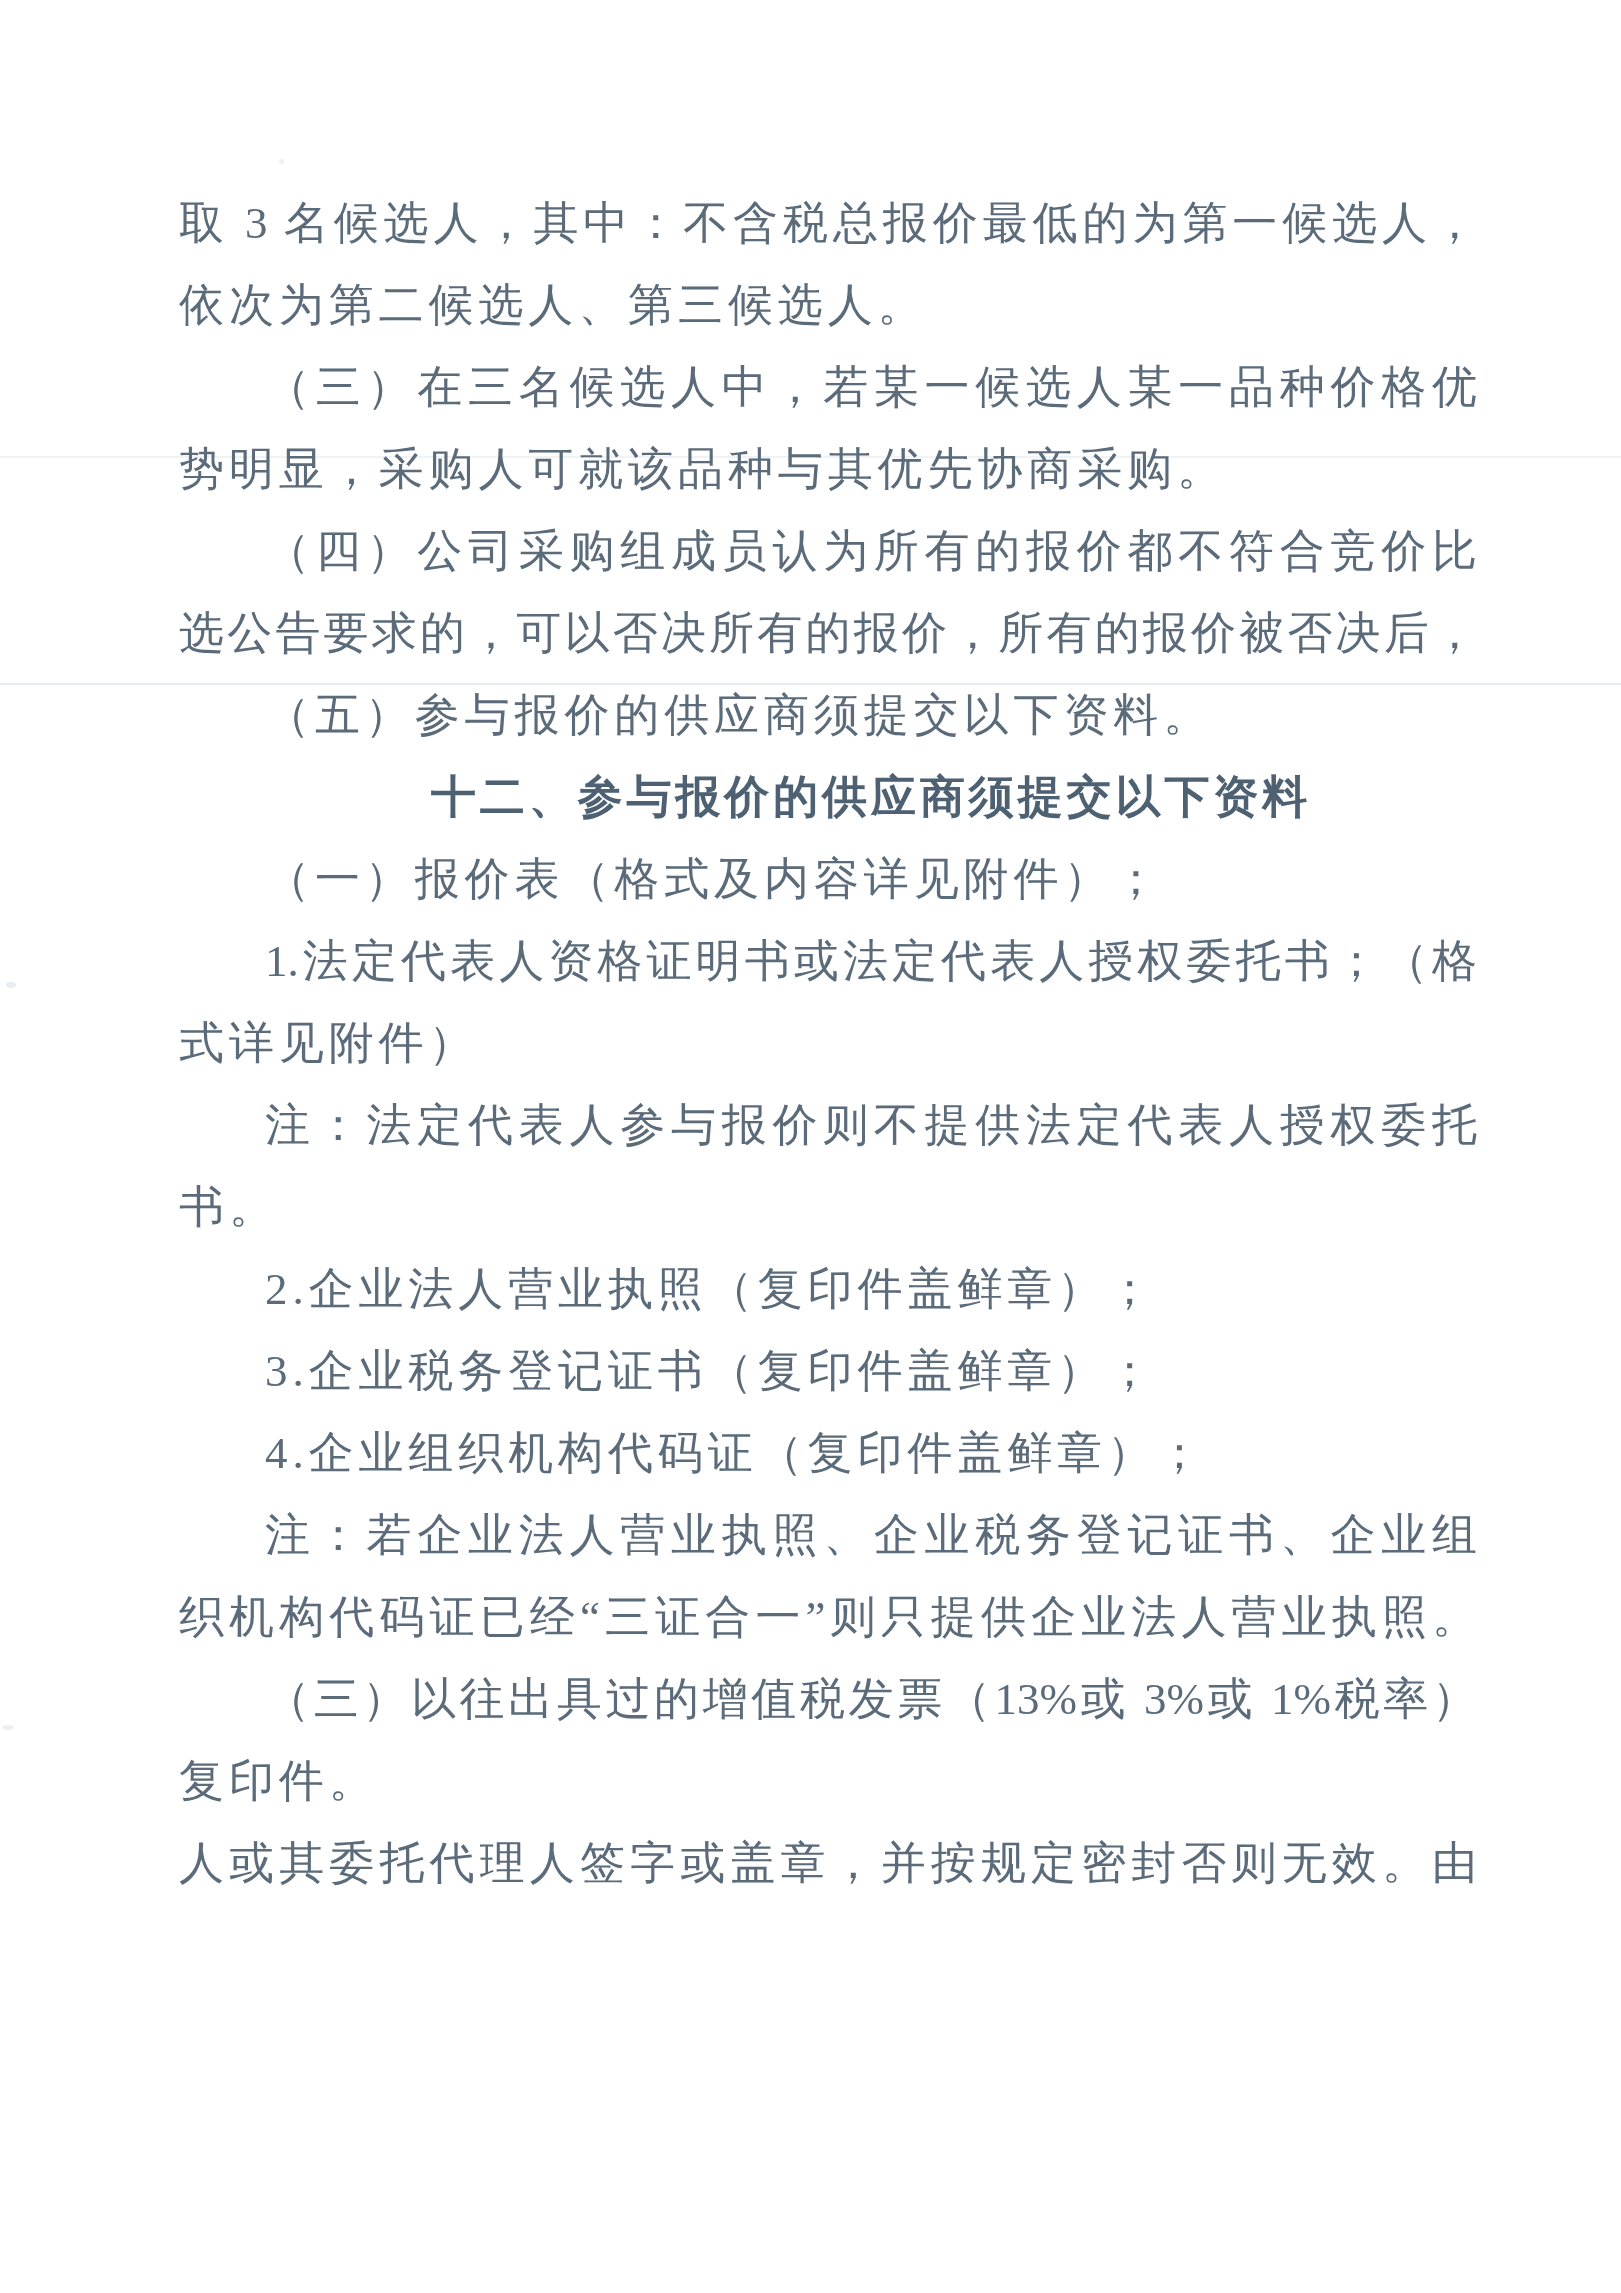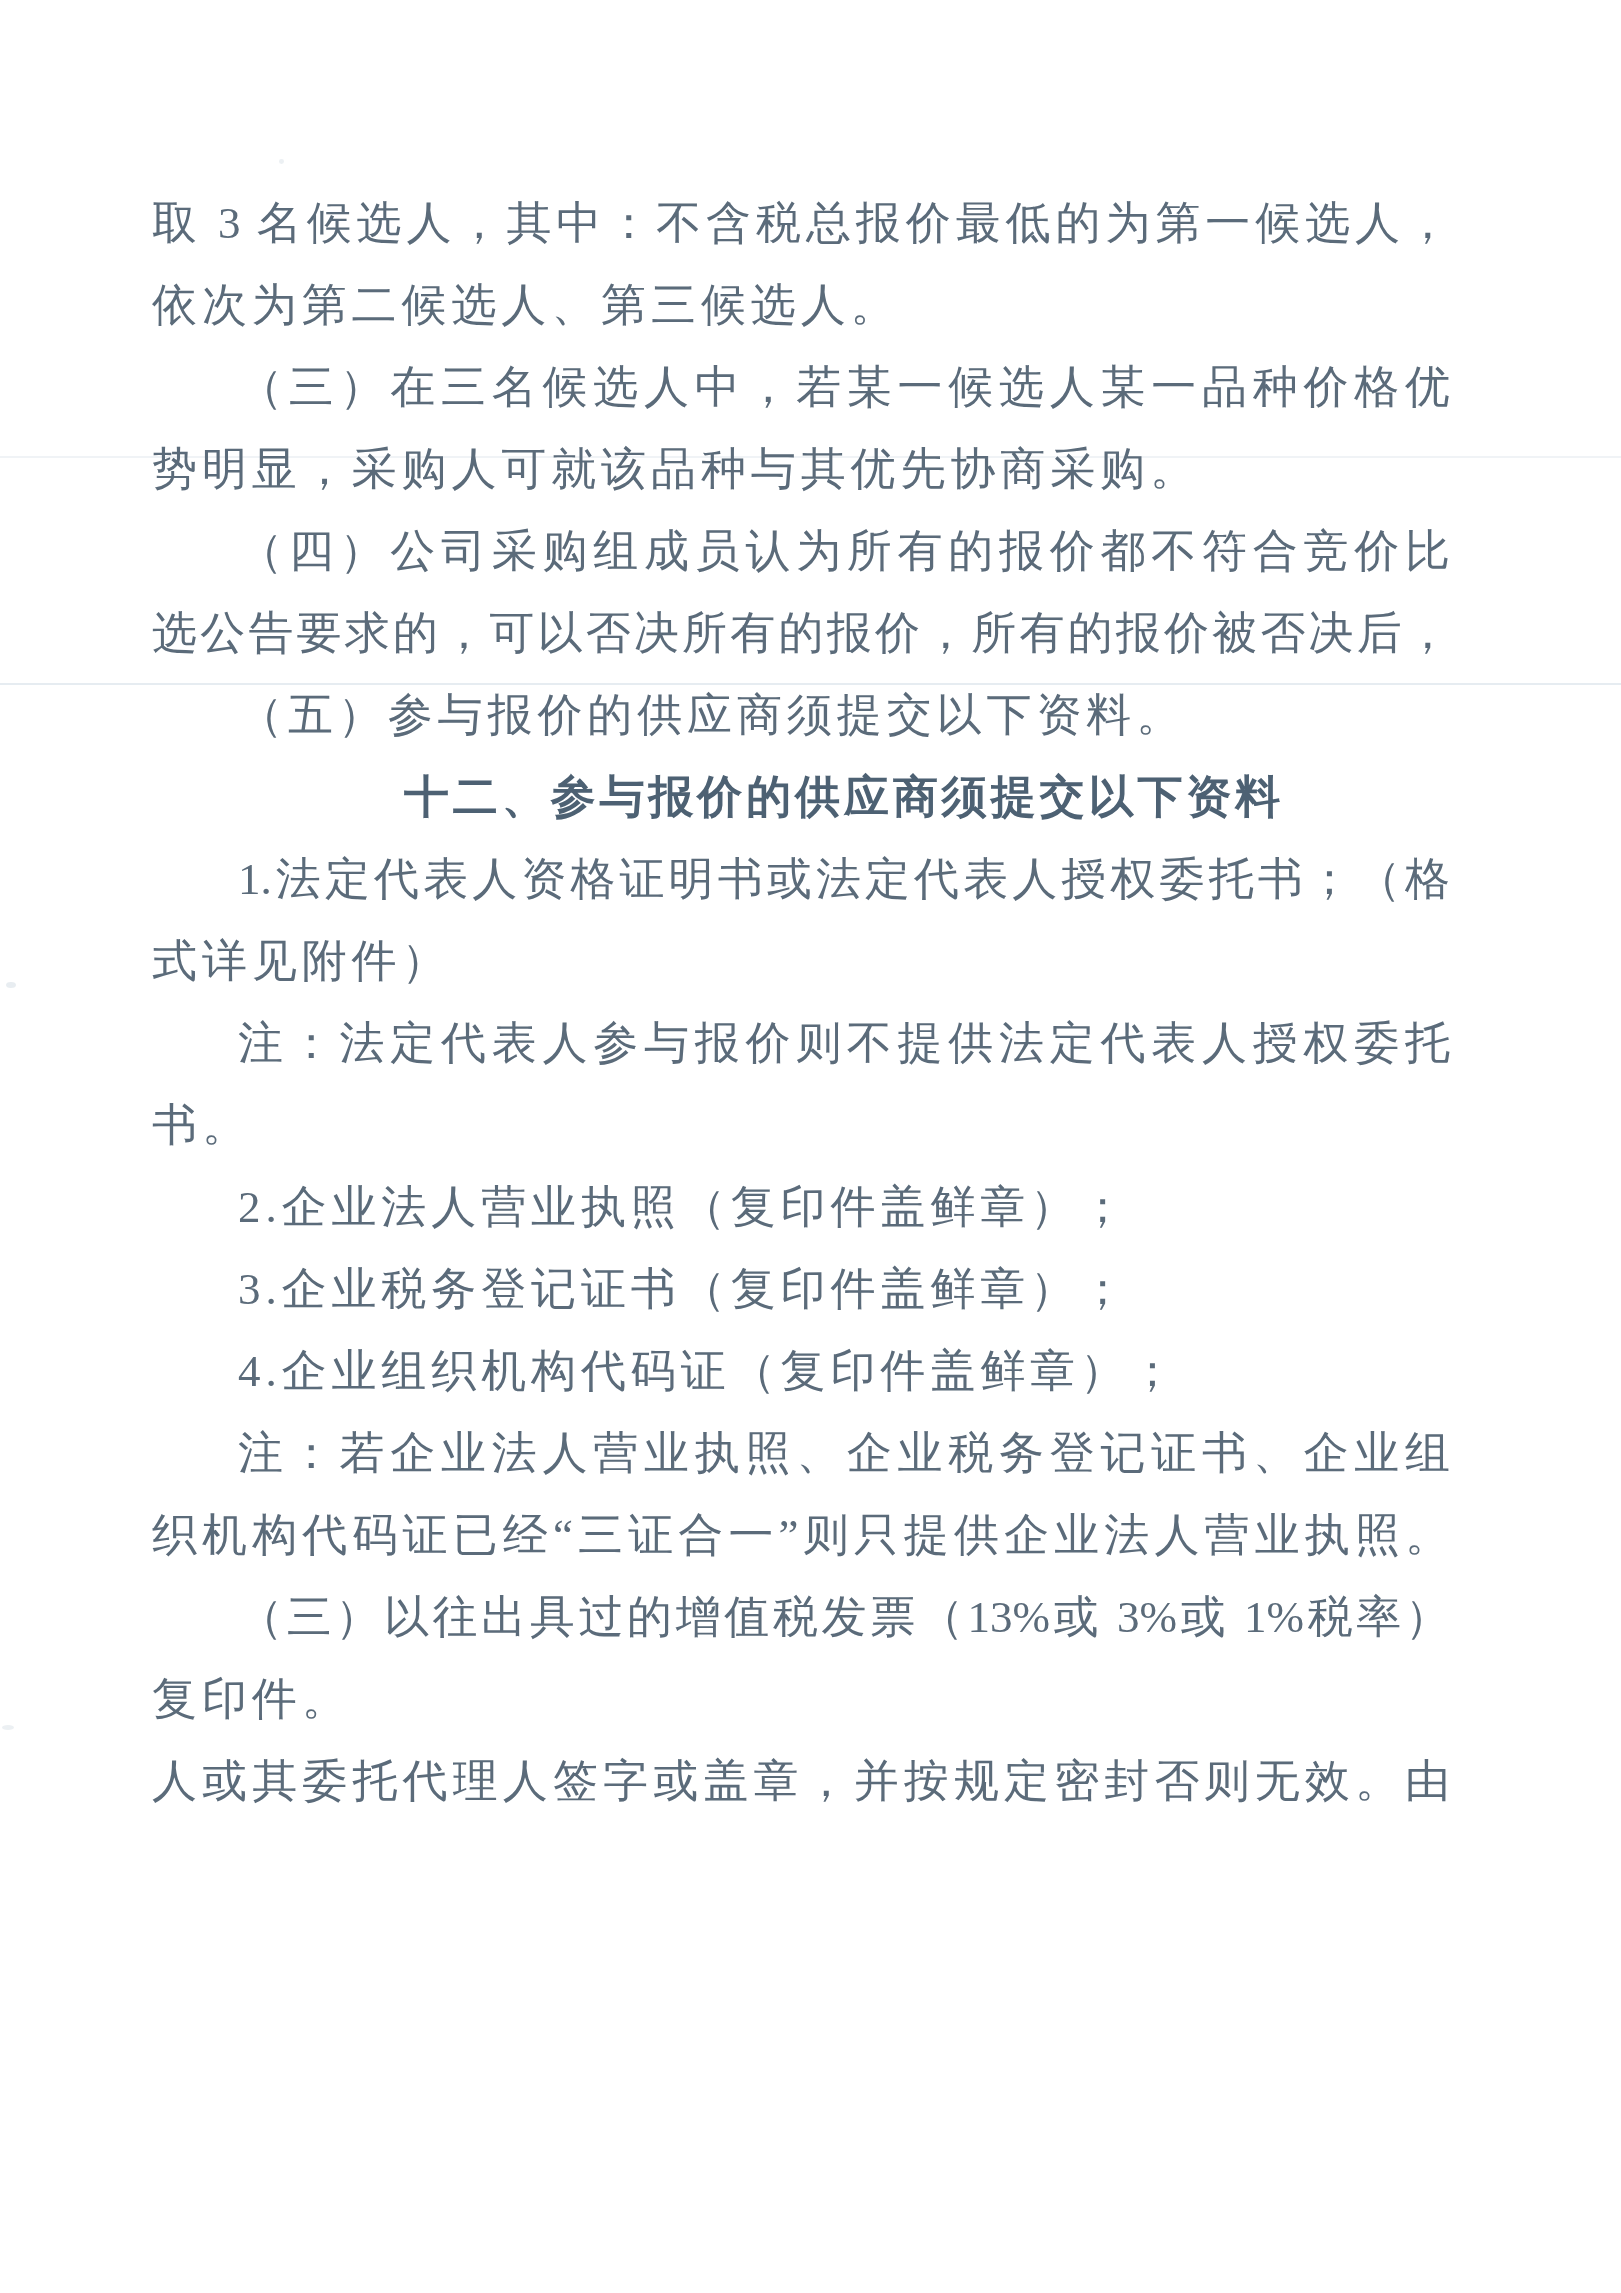--- a/index.html
+++ b/index.html
@@ -13,21 +13,21 @@
     overflow: hidden;
     position: relative;
   }
   .page {
     position: absolute;
     inset: 0;
     background: var(--background, #ffffff);
   }
   .content {
     position: absolute;
-    left: 152px;
+    left: 179px;
     top: 182px;
     width: 1298px;
   }
   p.line {
     margin: 0;
     padding: 0;
     height: 82px;
     line-height: 82px;
     font-size: 45px;
     letter-spacing: 4.9px;
@@ -85,20 +85,21 @@
 
   <main class="content">
     <p class="line full">取 3 名候选人，其中：不含税总报价最低的为第一候选人，</p>
     <p class="line">依次为第二候选人、第三候选人。</p>
     <p class="line indent full">（三）在三名候选人中，若某一候选人某一品种价格优</p>
     <p class="line">势明显，采购人可就该品种与其优先协商采购。</p>
     <p class="line indent full">（四）公司采购组成员认为所有的报价都不符合竞价比</p>
     <p class="line full">选公告要求的，可以否决所有的报价，所有的报价被否决后，</p>
     <p class="line indent">（五）参与报价的供应商须提交以下资料。</p>
     <p class="line heading indent">十二、参与报价的供应商须提交以下资料</p>
+    <p class="line indent">（一）报价表（格式及内容详见附件）；</p>
     <p class="line indent full">1.法定代表人资格证明书或法定代表人授权委托书；（格</p>
     <p class="line">式详见附件）</p>
     <p class="line indent full">注：法定代表人参与报价则不提供法定代表人授权委托</p>
     <p class="line">书。</p>
     <p class="line indent">2.企业法人营业执照（复印件盖鲜章）；</p>
     <p class="line indent">3.企业税务登记证书（复印件盖鲜章）；</p>
     <p class="line indent">4.企业组织机构代码证（复印件盖鲜章）；</p>
     <p class="line indent full">注：若企业法人营业执照、企业税务登记证书、企业组</p>
     <p class="line full">织机构代码证已经“三证合一”则只提供企业法人营业执照。</p>
     <p class="line indent full">（三）以往出具过的增值税发票（13%或 3%或 1%税率）</p>

